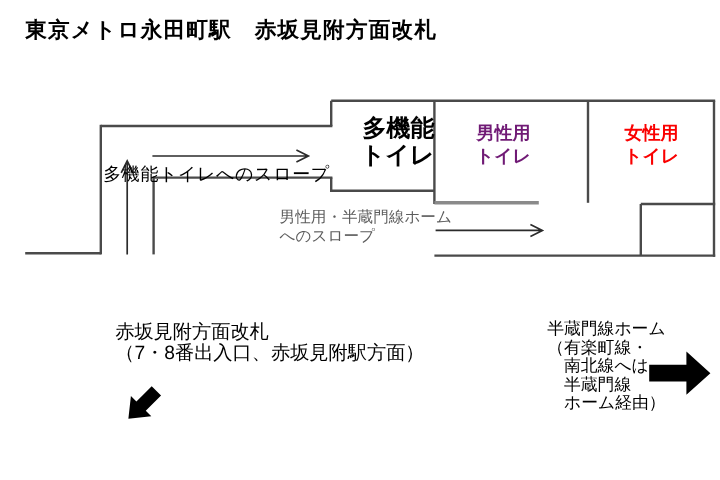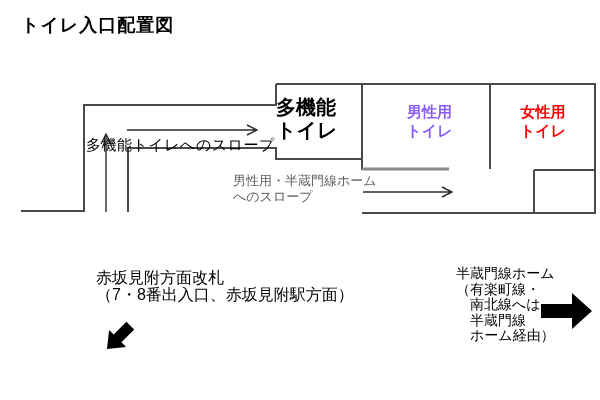--- a/index.html
+++ b/index.html
@@ -8,22 +8,22 @@
     background:#ffffff;
     font-family:"Liberation Sans","DejaVu Sans",sans-serif;
     color:#000;
   }
   .abs{position:absolute;}
   .pre{white-space:pre-line;}
   
   #title{left:21px;top:15px;font-size:18px;font-weight:bold;line-height:20px;letter-spacing:1px;}
   
   #ramp1-label{left:86px;top:107px;font-size:15px;font-weight:400;letter-spacing:0.5px;margin-top:29px;}
-  #mf-label{left:276px;top:96px;width:86px;text-align:left;font-size:20px;font-weight:bold;line-height:23px;}
-  #mens-label{left:362px;top:102px;width:135px;text-align:center;font-size:15px;font-weight:bold;line-height:19px;color:#8b5cf6;}
+  #mf-label{left:276px;top:96px;width:86px;text-align:right;font-size:20px;font-weight:bold;line-height:23px;}
+  #mens-label{left:352px;top:102px;width:135px;text-align:center;font-size:15px;font-weight:bold;line-height:19px;color:#701a75;}
   #womens-label{left:490px;top:102px;width:106px;text-align:center;font-size:15px;font-weight:bold;line-height:19px;color:#fa0000;}
   #ramp2-label{left:233px;top:173px;font-size:13px;line-height:16px;color:#5c5c5c;}
   
   #gate-label{left:96px;top:270px;font-size:16px;line-height:16.5px;}
   #platform-label{left:412px;top:266px;font-size:14px;line-height:15.5px;margin-left:44px;}
   svg{position:absolute;left:0;top:0;}
   .wall{stroke:#4a4a4a;stroke-width:2;fill:none;}
   .wall-gray{stroke:#8a8a8a;stroke-width:3;fill:none;}
   .thin-arrow{stroke:#2b2b2b;stroke-width:1.4;fill:none;}
   .big-arrow{fill:#000;stroke:none;}
@@ -65,21 +65,21 @@
     <path class="thin-arrow" d="M363,192 H451 M442,187 L452,192 L442,197"></path>
   </g>
 
   <g>
     <polygon class="big-arrow" transform="translate(119,337) rotate(135)" points="-16,-5.5 2,-5.5 2,-12 17,0 2,12 2,5.5 -16,5.5"></polygon>
     <polygon class="big-arrow" points="541,304 572,304 572,293 592,311 572,329 572,318 541,318"></polygon>
   </g>
 </svg>
 
 <div id="title" class="abs">
-  <div>トイレ入口配置図</div>
+  <div>東京メトロ永田町駅　赤坂見附方面改札</div>
 </div>
 
 <div id="ramp1-label" class="abs">多機能トイレへのスロープ</div>
 
 <div id="mf-label" class="abs pre">多機能
 トイレ</div>
 
 <div id="mens-label" class="abs pre">男性用
 トイレ</div>
 

